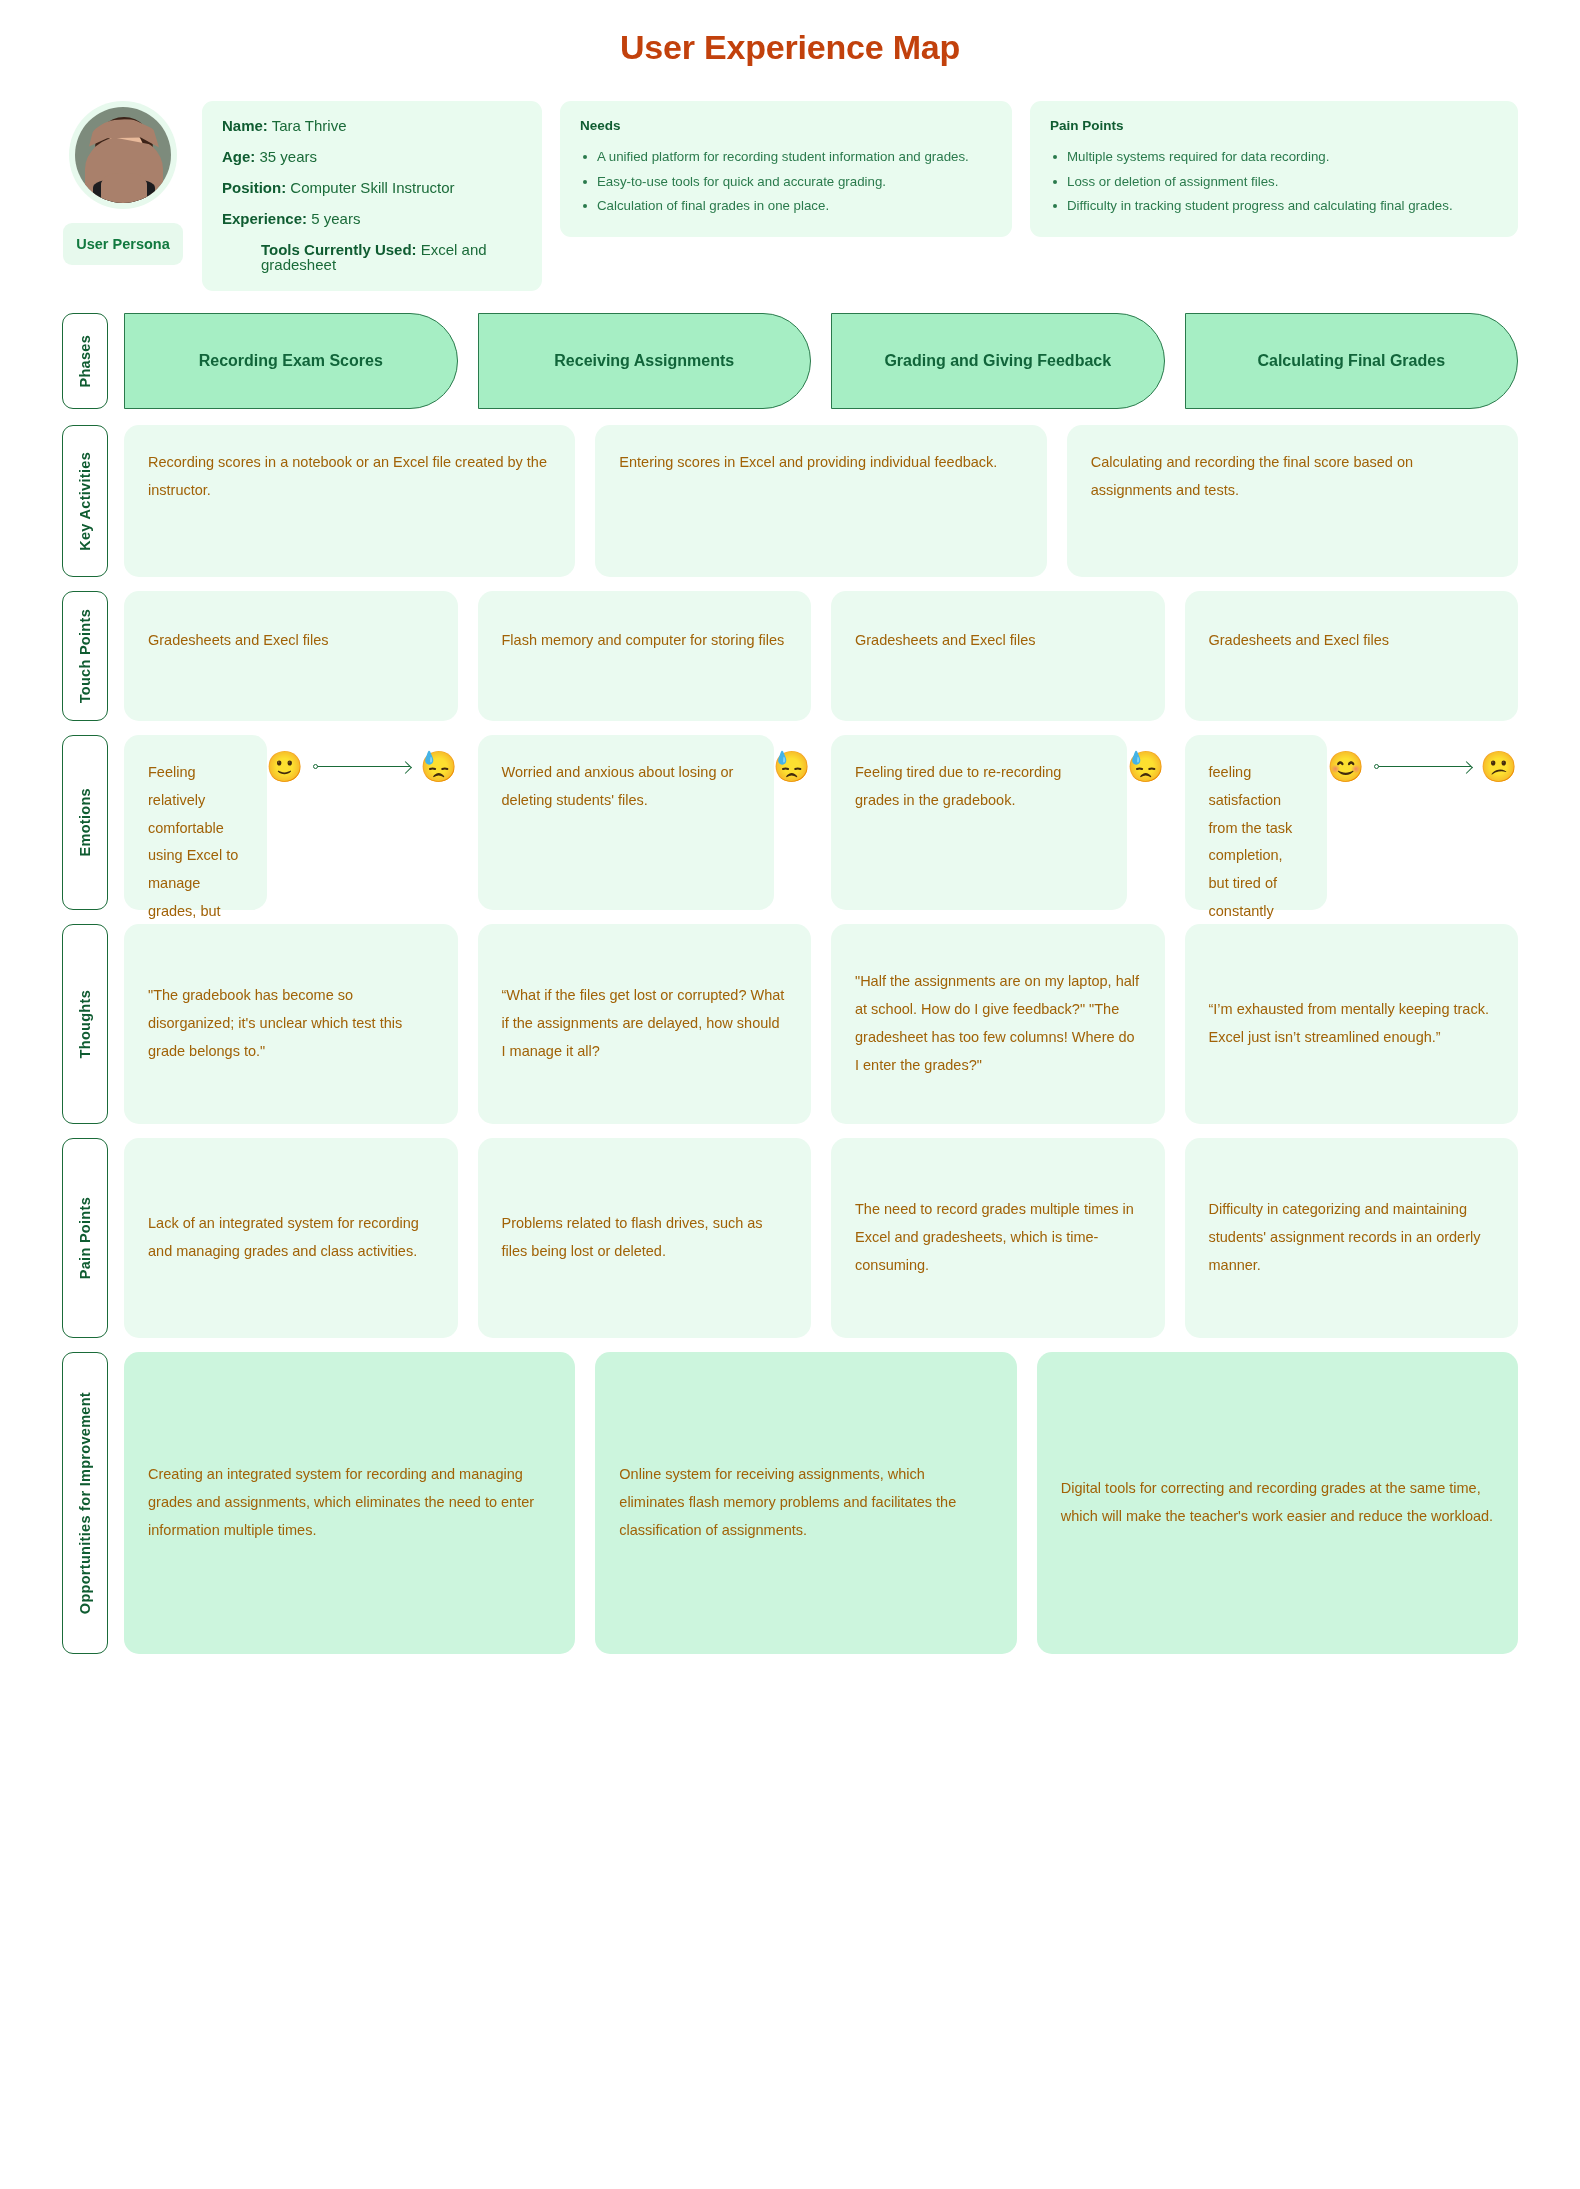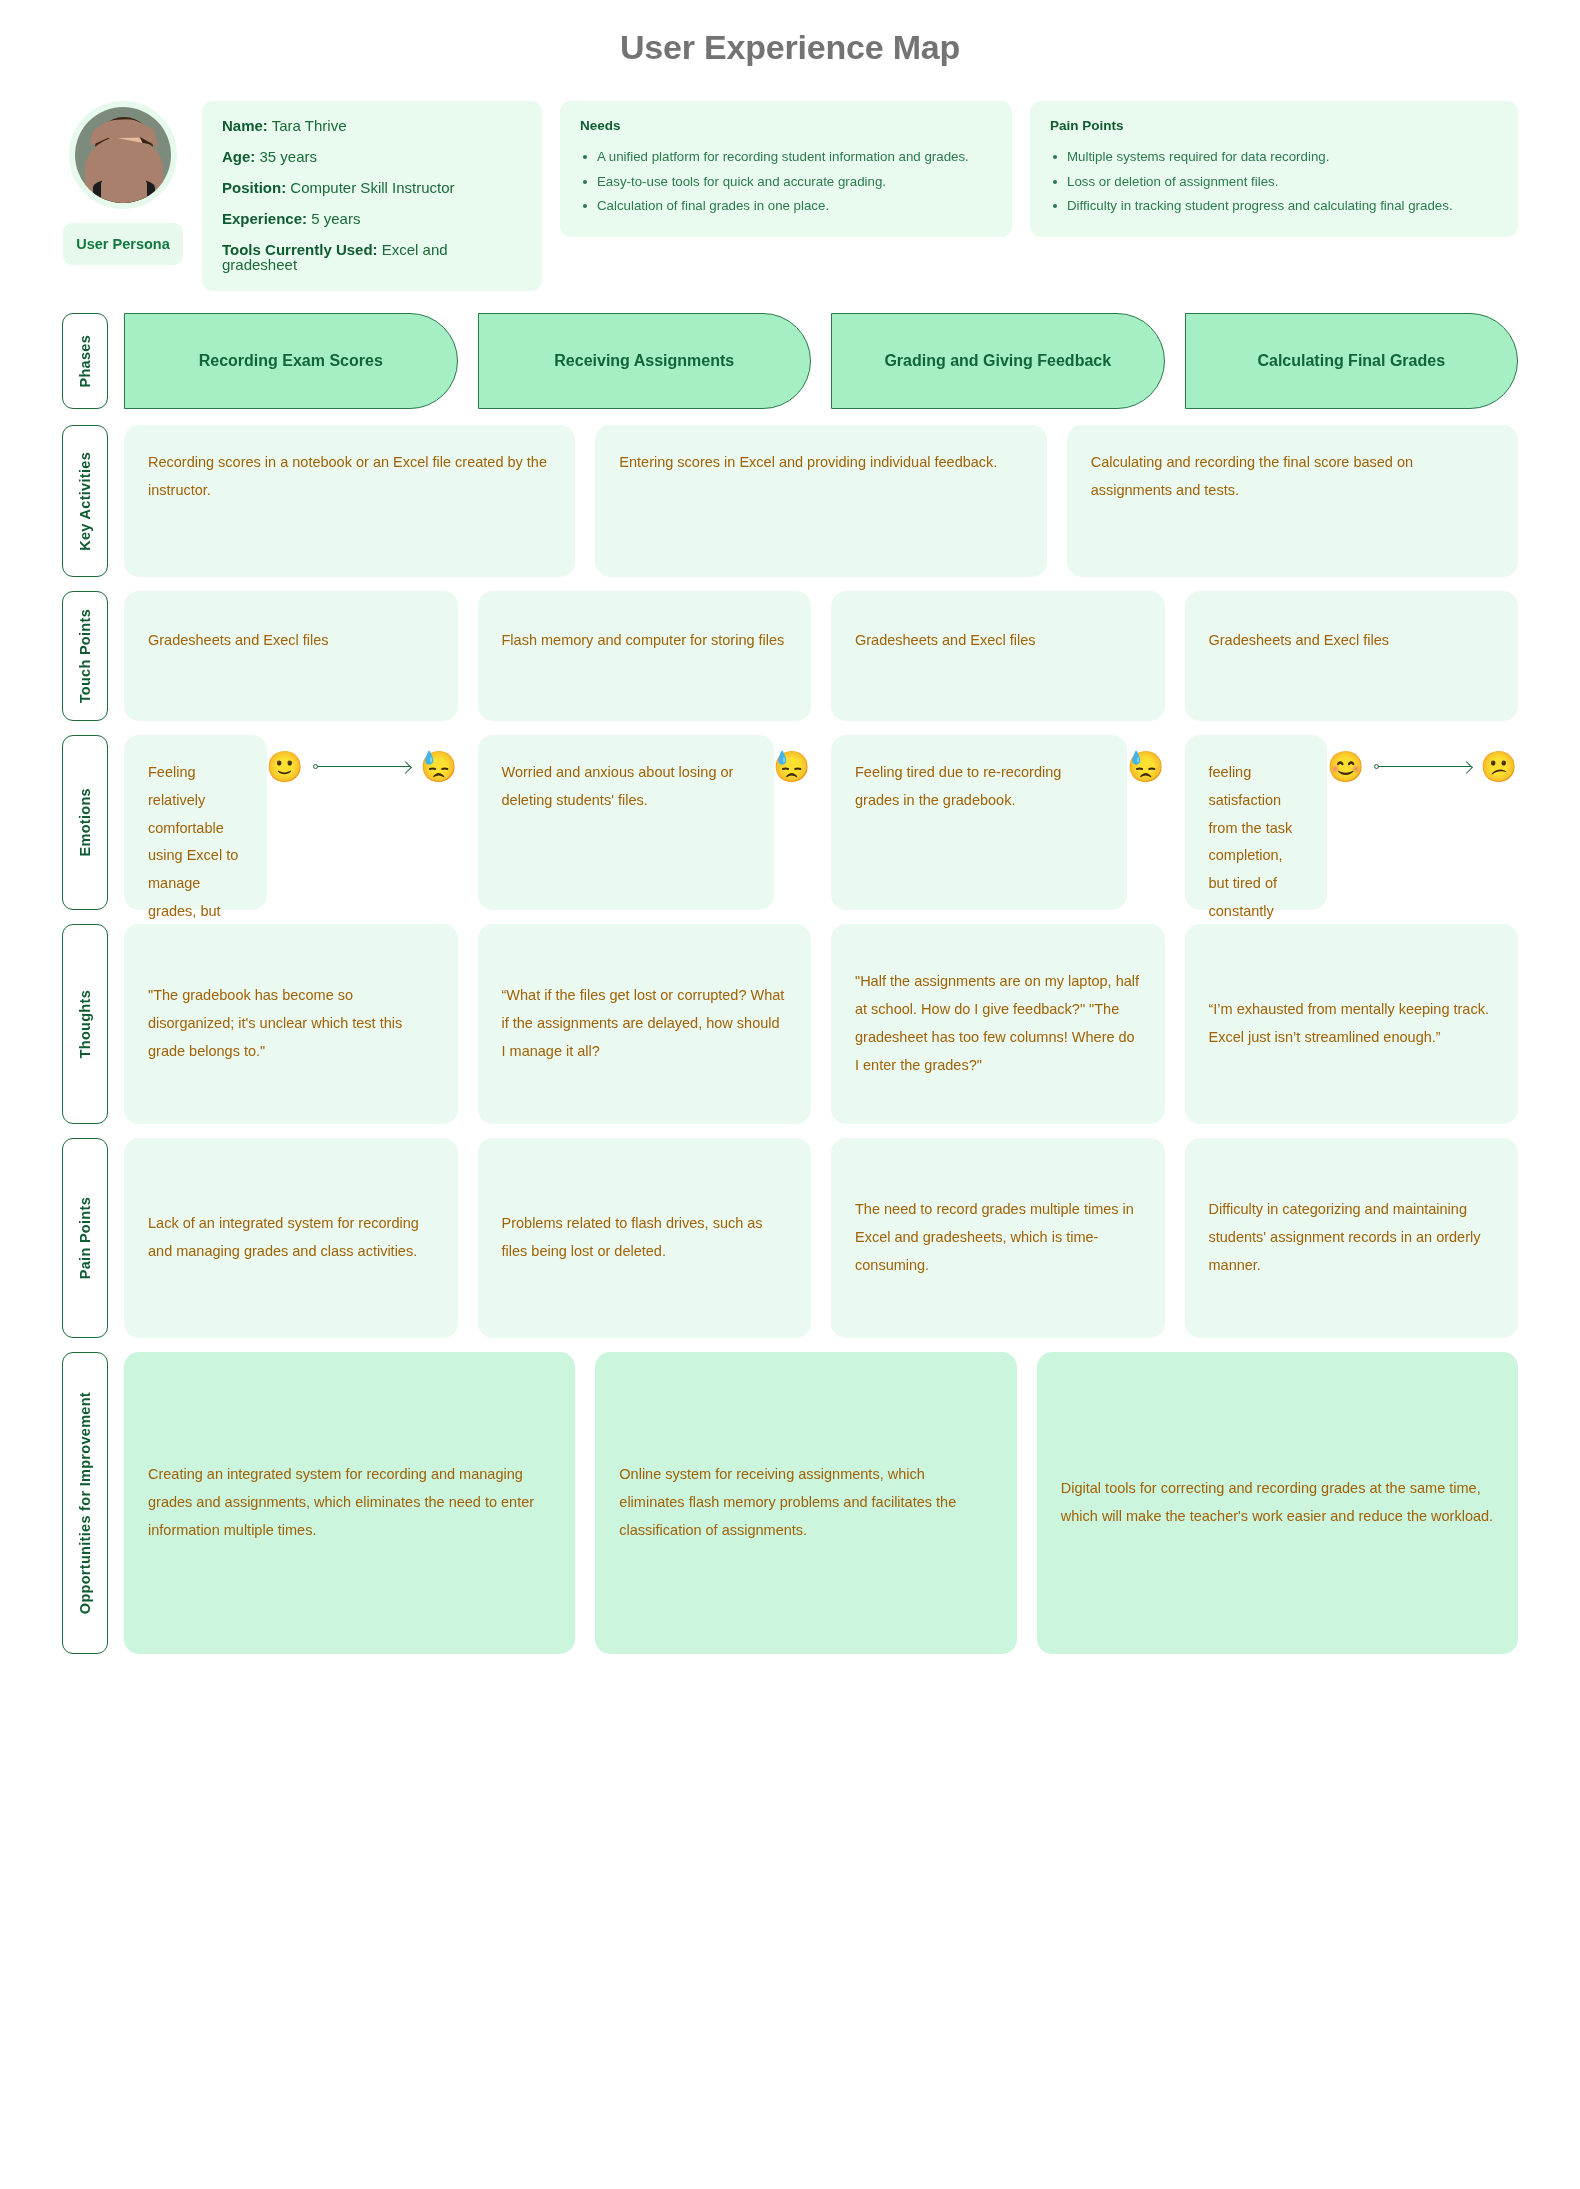--- a/index.html
+++ b/index.html
@@ -13,21 +13,21 @@
     overflow: hidden;
   }
 
   .page { position: relative; width: 1580px; height: 2189px; padding: 0; }
 
   
   .title {
     text-align: center;
     font-size: 34px;
     font-weight: bold;
-    color: #737373;
+    color: #c2410c;
     letter-spacing: -0.2px;
     padding-top: 28px;
   }
 
   
   .persona-band {
     display: flex;
     align-items: flex-start;
     gap: 18px;
     margin: 34px 62px 0 62px;
@@ -107,21 +107,21 @@
   .persona-card.info { flex: 0 0 340px; }
   .persona-card.needs { flex: 0 0 452px; }
   .persona-card.pains { flex: 1 1 auto; }
 
   .info-row {
     font-size: 15px;
     line-height: 1;
     margin-bottom: 16px;
     color: #1a6b39;
   }
-  .info-row:last-child { margin-bottom: 2px; }
+  .info-row:last-child { margin-bottom: 2px; margin-left: 39px; }
   .info-row b { font-weight: bold; color: #0f5c31; }
 
   .card-heading {
     font-size: 13.5px;
     font-weight: bold;
     color: #0f5c31;
     margin-bottom: 13px;
   }
   .bullets { list-style: none; }
   .bullets li {

